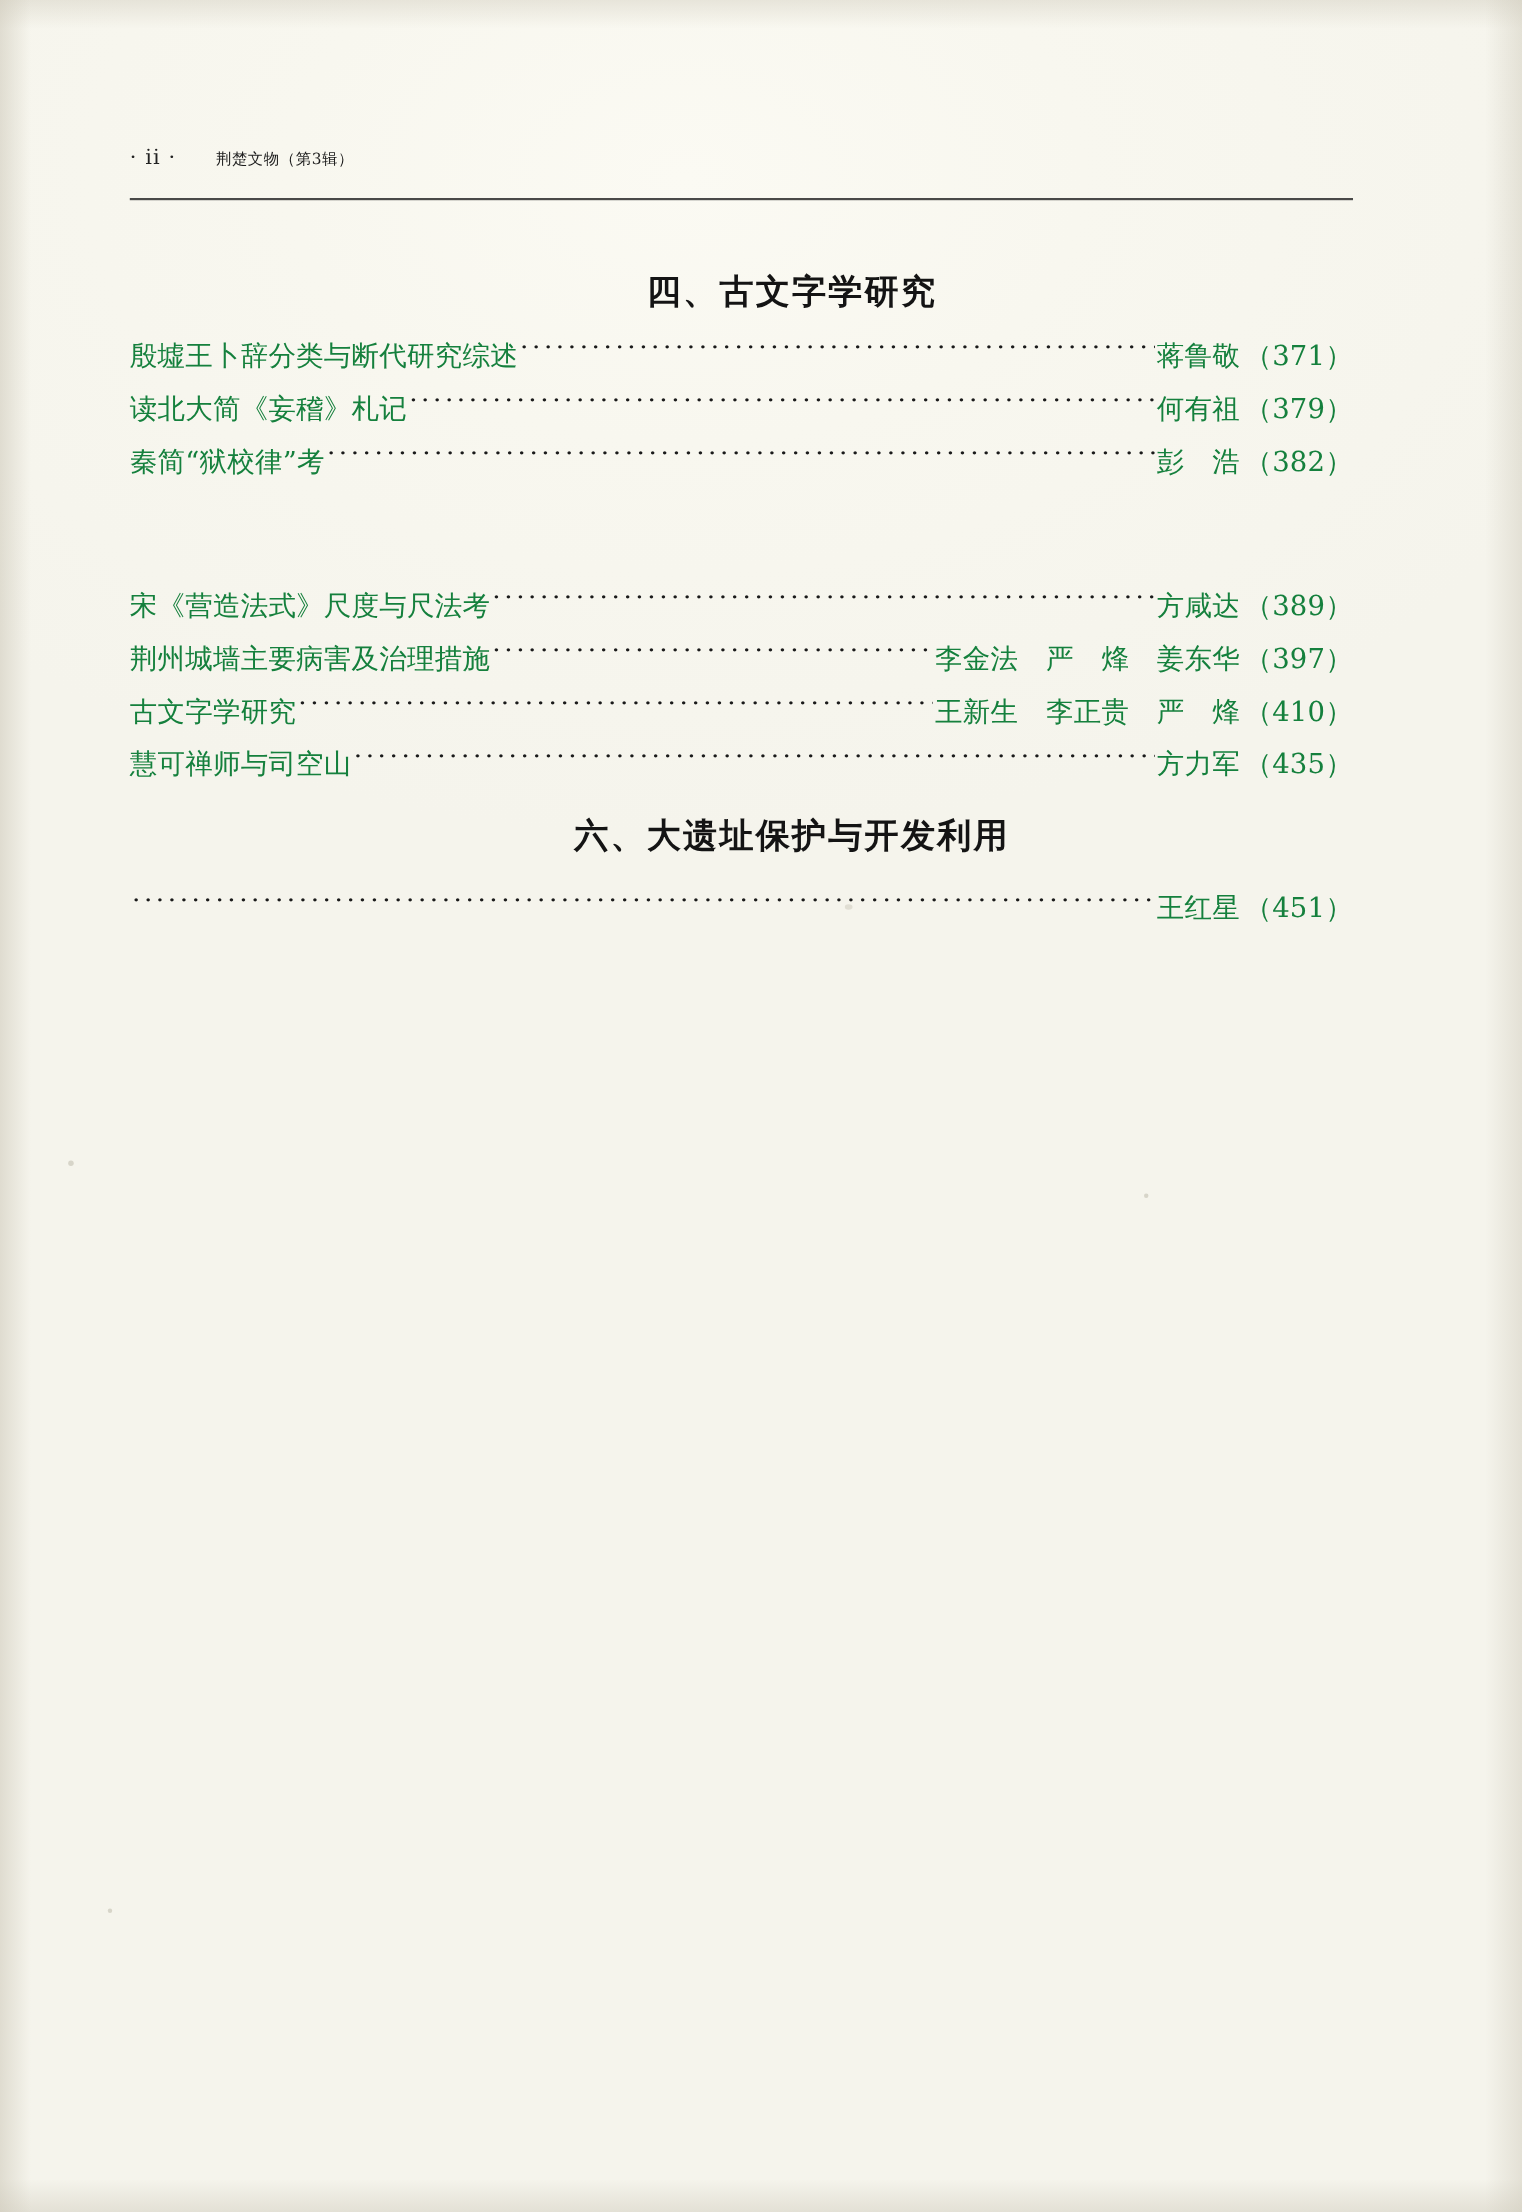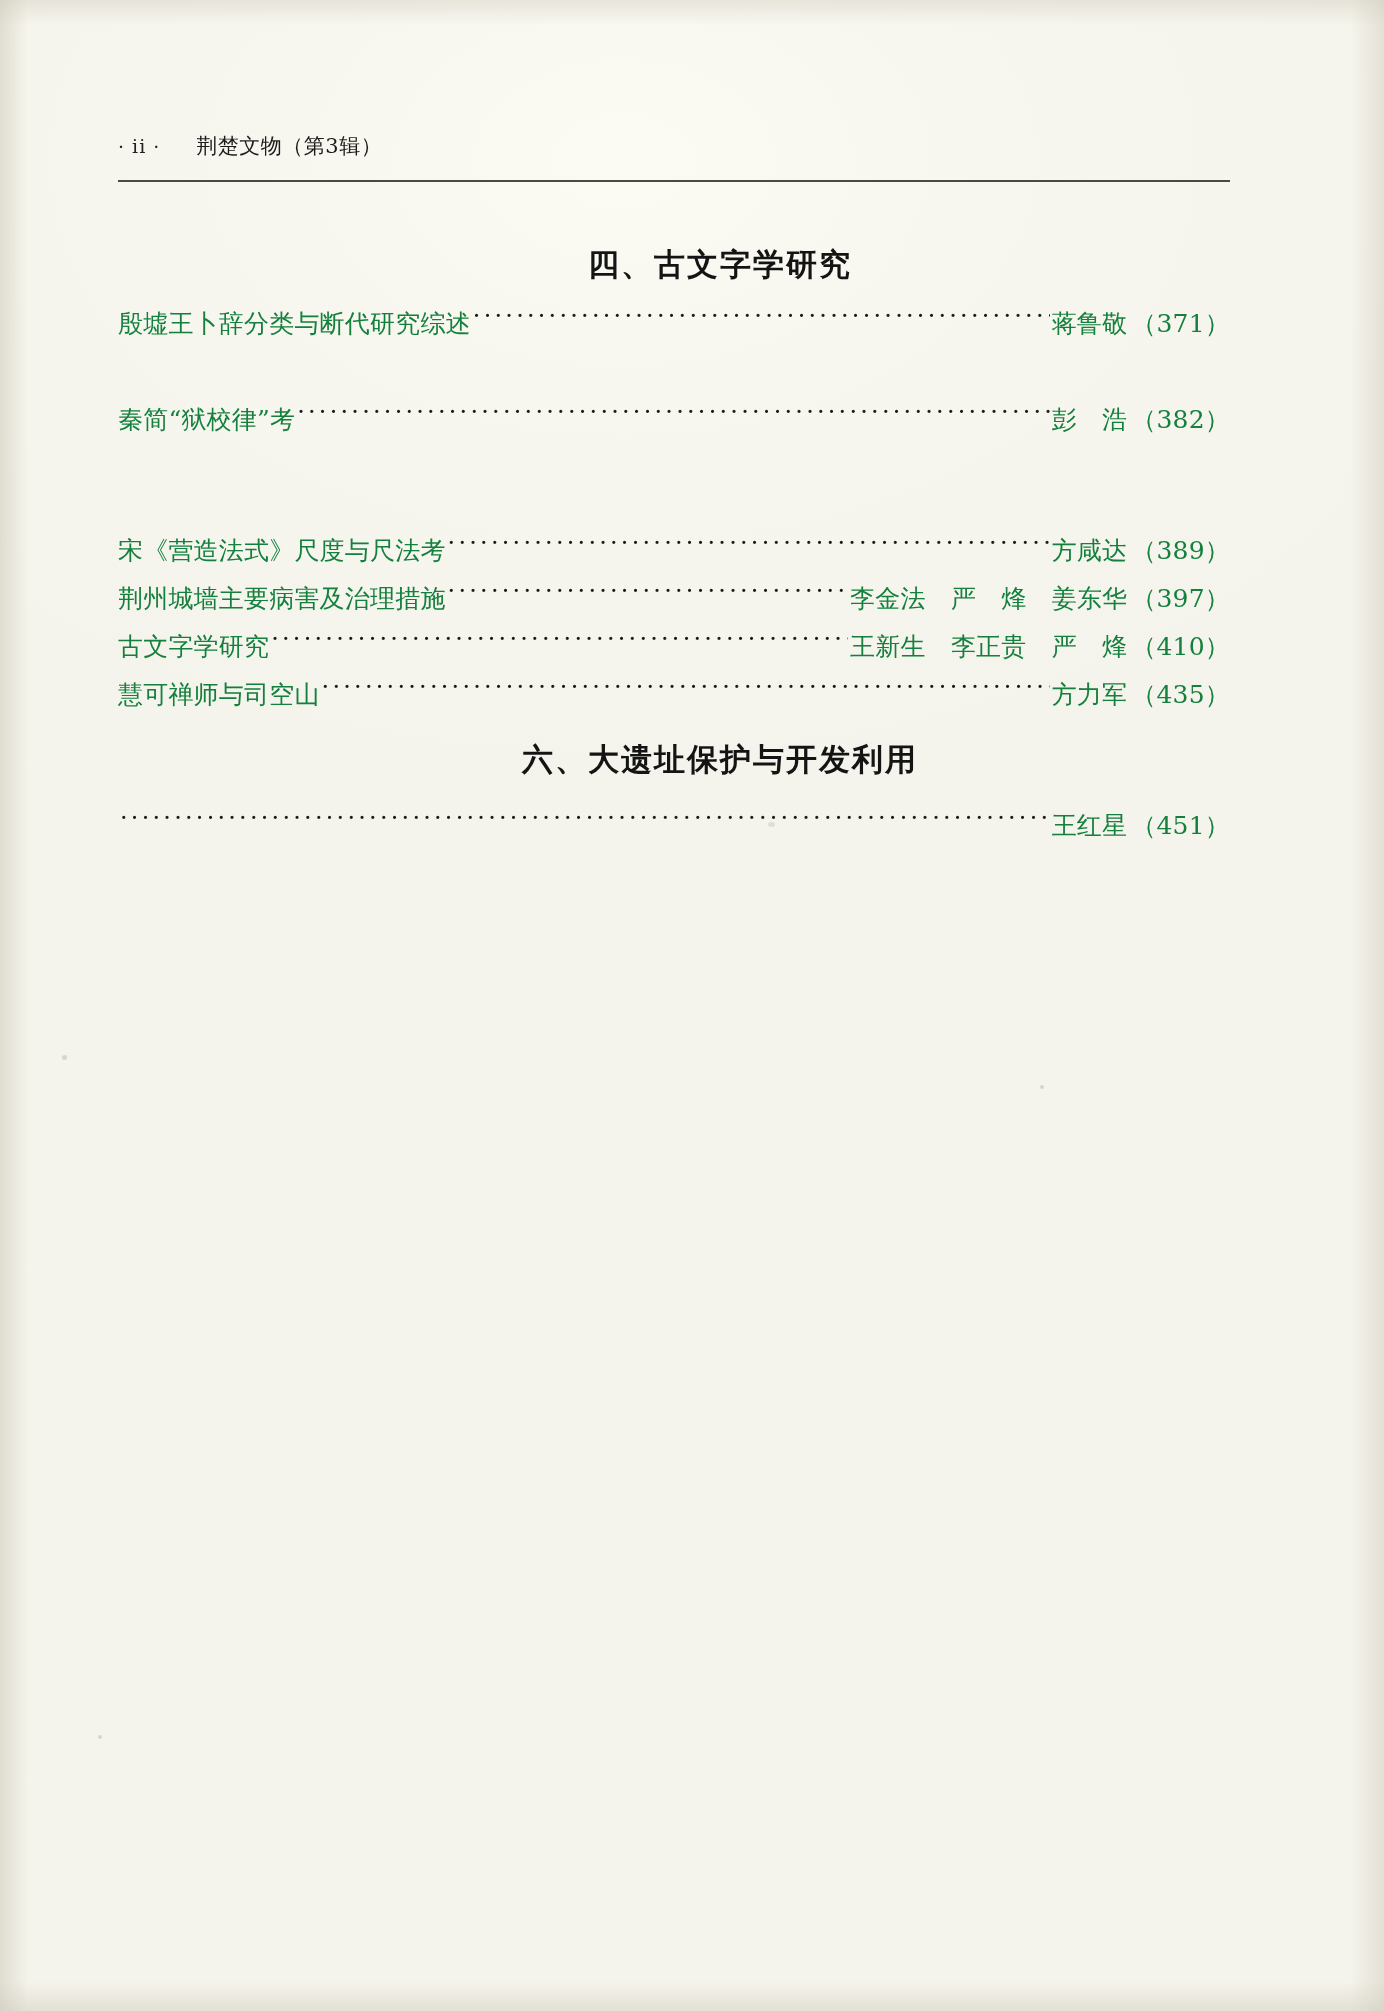--- a/index.html
+++ b/index.html
@@ -57,21 +57,21 @@
     color: #1f1f1f;
   }
   #running-head .folio {
     font-size: 19px;
     letter-spacing: 1px;
     color: #222;
     margin-right: 36px;
     font-family: "DejaVu Serif", "Liberation Serif", serif;
   }
   #running-head .book-title {
-    font-size: 21px;
+    font-size: 14px;
     letter-spacing: 0.5px;
     color: #1c1c1c;
   }
 
   #head-rule {
     position: absolute;
     left: 118px;
     top: 180px;
     width: 1112px;
     height: 2px;
@@ -159,20 +159,26 @@
 
   <div class="section-heading" style="top:244px;">四、古文字学研究</div>
 
   <div class="toc-entry" style="top:306px;">
     <span class="title">殷墟王卜辞分类与断代研究综述</span>
     <span class="leader"></span>
     <span class="authors">蒋鲁敬</span>
     <span class="page-no">（371）</span>
   </div>
 
+  <div class="toc-entry" style="top:354px;">
+    <span class="title">读北大简《妄稽》札记</span>
+    <span class="leader"></span>
+    <span class="authors">何有祖</span>
+    <span class="page-no">（379）</span>
+  </div>
 
   <div class="toc-entry" style="top:402px;">
     <span class="title">秦简“狱校律”考</span>
     <span class="leader"></span>
     <span class="authors">彭　浩</span>
     <span class="page-no">（382）</span>
   </div>
 
 
   <div class="toc-entry" style="top:533px;">

